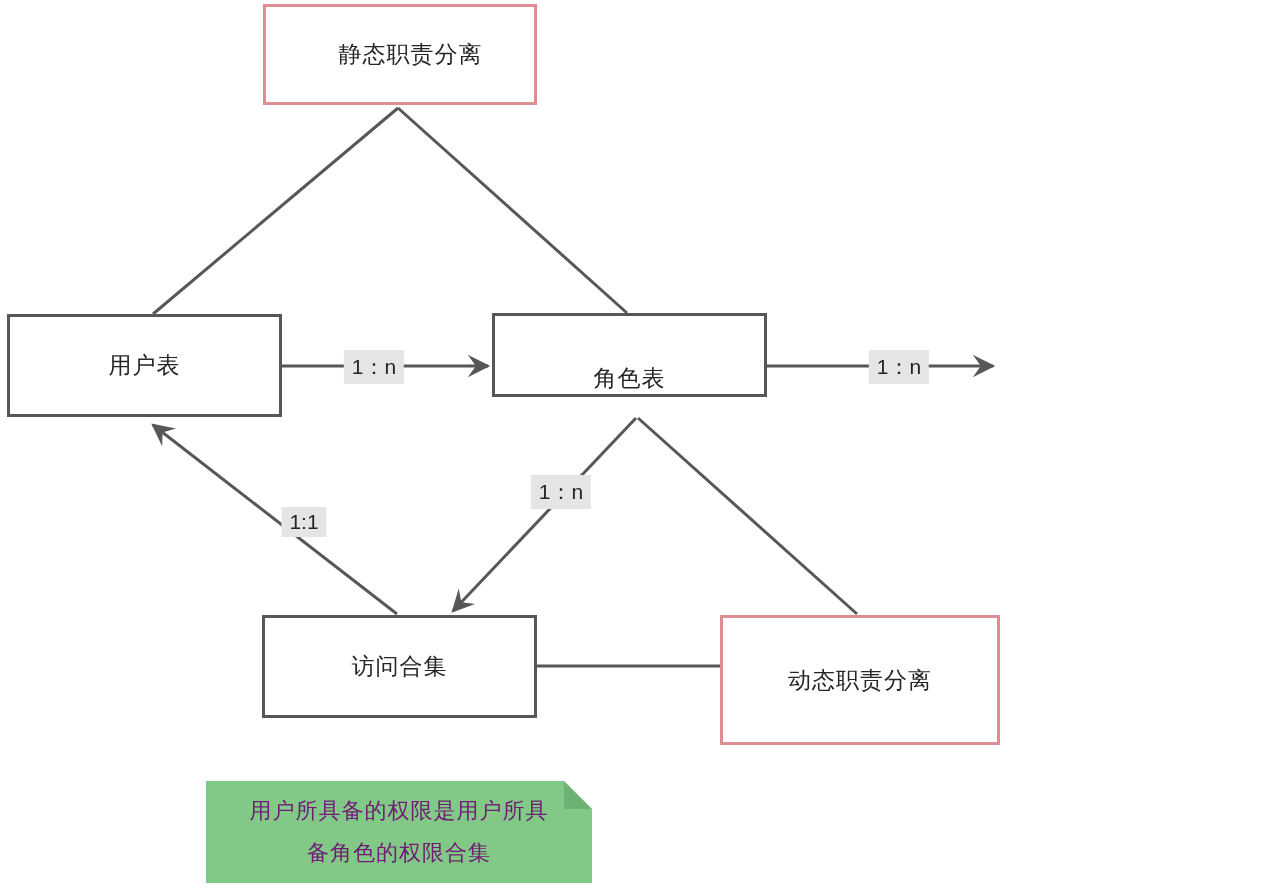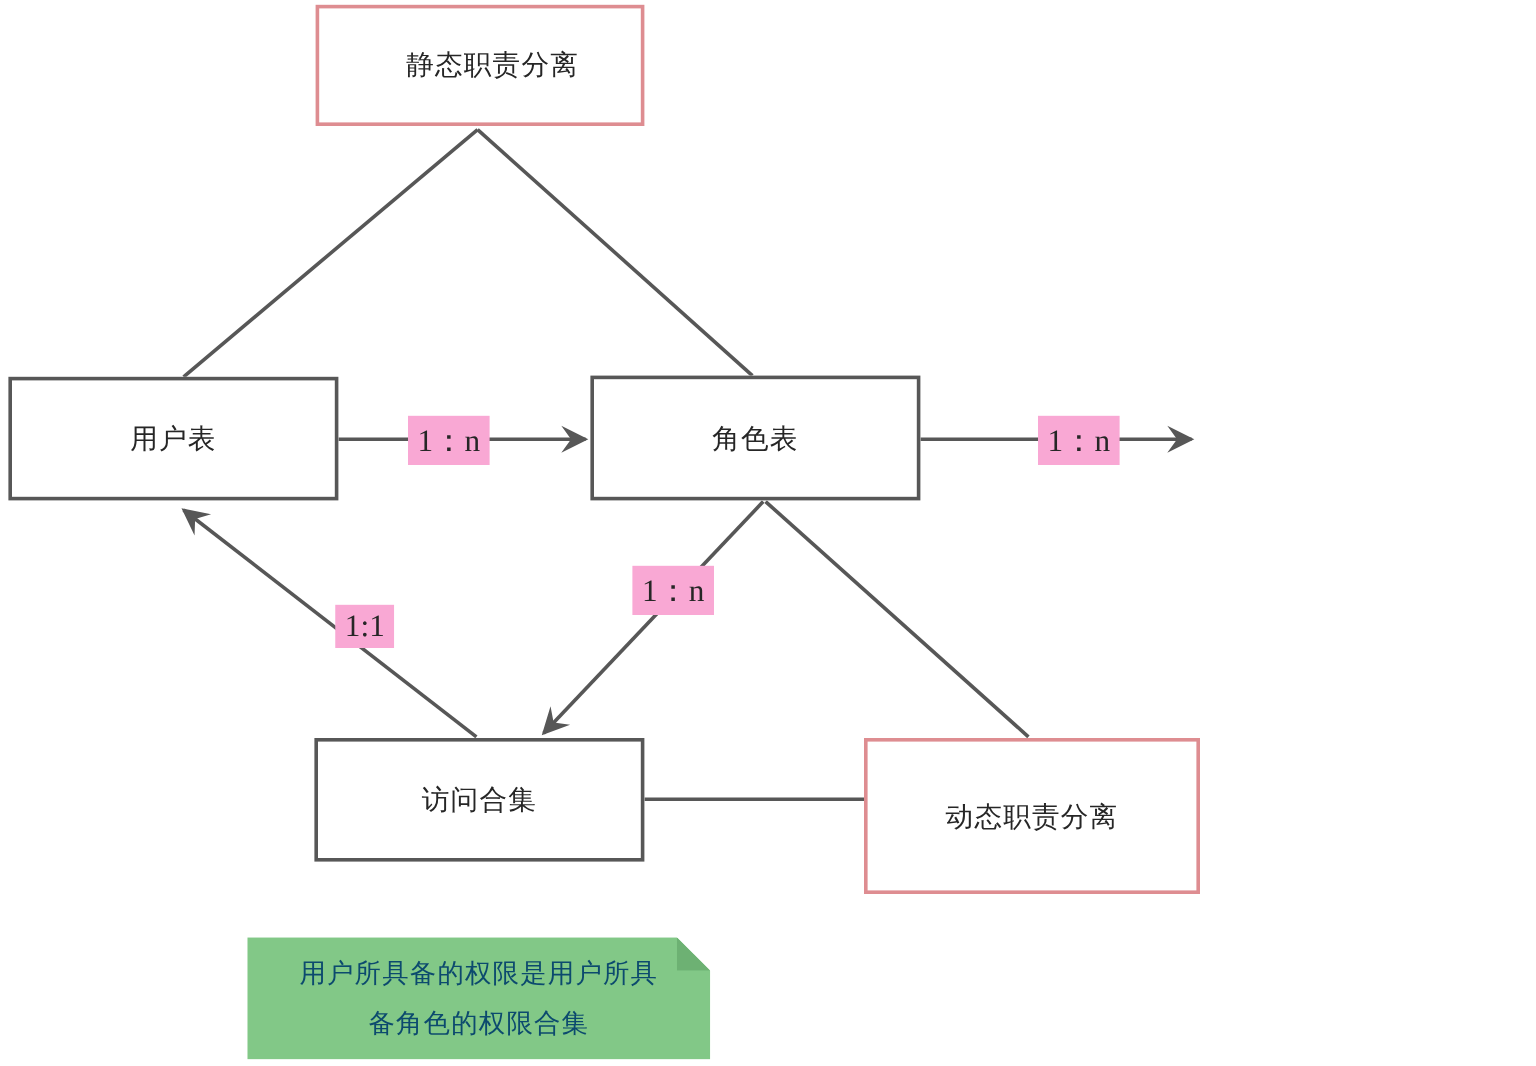--- a/index.html
+++ b/index.html
@@ -24,45 +24,44 @@
     justify-content: center;
     background: #ffffff;
     border: 3px solid #575757;
     color: #262626;
     font-size: 23px;
     letter-spacing: 1px;
   }
   .node.sod { border-color: #de8d91; }
   .node-static-sod   { left: 263px; top: 4px;   width: 274px; height: 101px; padding-left: 21px; }
   .node-user-table   { left: 7px;   top: 314px; width: 275px; height: 103px; }
-  .node-role-table   { left: 492px; top: 313px; width: 275px; height: 104px; }
+  .node-role-table   { left: 492px; top: 313px; width: 275px; height: 84px; align-items: flex-end; }
   .node-perm-table   { left: 997px; top: 313px; width: 273px; height: 104px; }
   .node-access-set   { left: 262px; top: 615px; width: 275px; height: 103px; }
   .node-dynamic-sod  { left: 720px; top: 615px; width: 280px; height: 130px; }
   .edge-label {
     position: absolute;
     transform: translate(-50%, -50%);
-    background: #f9a8d4;
+    background: #e5e5e5;
     color: #262626;
-    font-size: 26px;
+    font-size: 21px;
     padding: 3px 8px;
     white-space: nowrap;
-    font-family: Liberation Serif, serif;
   }
   .lbl-user-role   { left: 374px; top: 367px; }
   .lbl-role-perm   { left: 899px; top: 367px; }
   .lbl-role-access { left: 561px; top: 492px; }
   .lbl-access-user { left: 304px; top: 522px; }
   .note {
     position: absolute;
     left: 206px; top: 781px;
     width: 386px; height: 102px;
     background: #82c887;
     clip-path: polygon(0 0, calc(100% - 28px) 0, 100% 28px, 100% 100%, 0 100%);
-    color: #0c4a6e;
+    color: #701a75;
     font-size: 22px;
     letter-spacing: 1px;
     display: flex;
     flex-direction: column;
     align-items: center;
     justify-content: center;
   }
   .note-line { line-height: 42px; text-align: center; }
   .note-fold {
     position: absolute;

